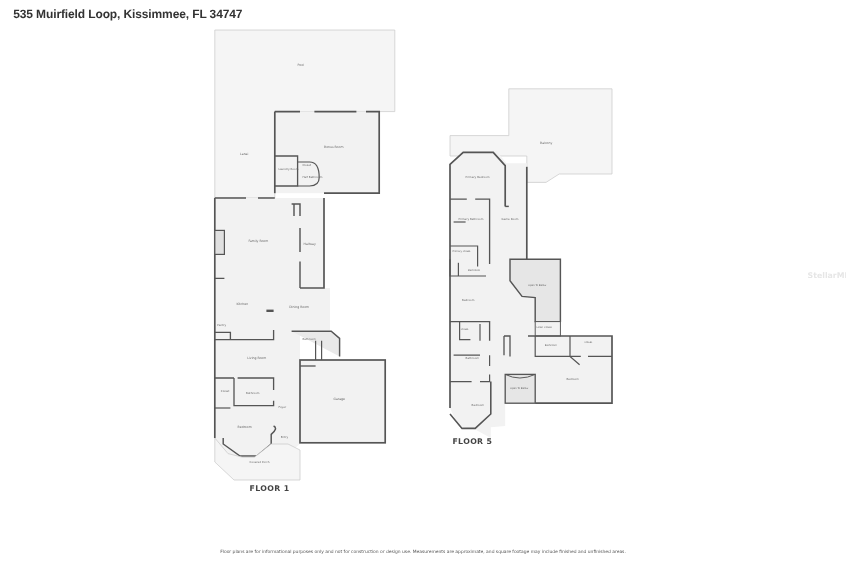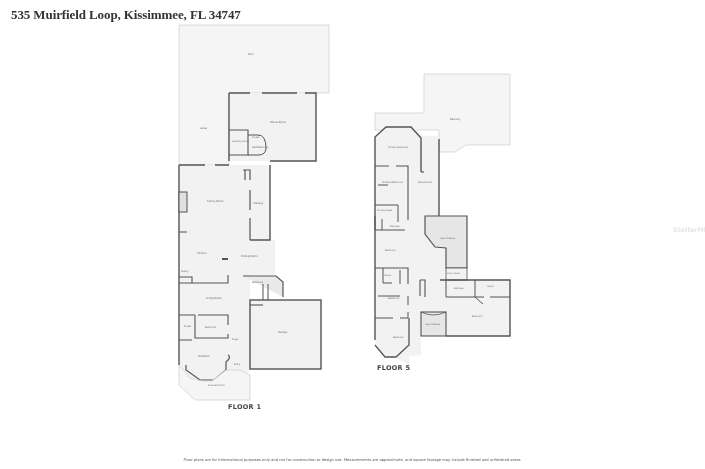--- a/index.html
+++ b/index.html
@@ -1,22 +1,22 @@
 <!DOCTYPE html>
 <html><head>
 <meta charset="utf-8">
 <style>
   html, body { margin: 0; padding: 0; }
   body {
     width: 705px; height: 469px; background: #ffffff; position: relative; overflow: hidden;
     font-family: "Liberation Sans", sans-serif;
   }
   .title {
-    position: absolute; left: 11px; top: 7px; font-size: 13px; font-weight: bold; color: #333333;
-    font-family: Liberation Serif, serif; letter-spacing: -0.1px;
+    position: absolute; left: 11px; top: 7px; font-size: 10px; font-weight: bold; color: #333333;
+    font-family: Liberation Sans, sans-serif; letter-spacing: -0.1px;
   }
   .plan { position: absolute; left: 0; top: 0; }
   .floor-label {
     position: absolute; font-size: 6.5px; font-weight: bold; color: #444;
     font-family: "DejaVu Sans", sans-serif; letter-spacing: 0.3px;
   }
   .watermark {
     position: absolute; left: 673px; top: 226px; font-size: 6.5px; color: #e6e6e6; font-weight: bold;
     font-family: "DejaVu Sans", sans-serif;
   }
@@ -101,21 +101,21 @@
 
     <path d="M440,280 H510 V336 H446" stroke="#555" stroke-width="1.4" fill="none"></path>
     <path d="M446,280 V297 H484 M490,297 H510" stroke="#555" stroke-width="1" fill="none"></path>
     <path d="M475,280 V297 L483,304" stroke="#555" stroke-width="1" fill="none"></path>
 
     <rect x="421" y="312" width="25" height="24" fill="#e6e6e6" stroke="#555" stroke-width="1.1"></rect>
     <path d="M421,312 Q433,318 446,312" stroke="#555" stroke-width="0.8" fill="none"></path>
   </g>
 </svg>
 
-<div class="floor-label" style="left:188px; top:403px;padding-left:40px;">FLOOR 1</div>
+<div class="floor-label" style="left:168px; top:403px;padding-left:40px;">FLOOR 1</div>
 <div class="floor-label" style="left:377px; top:364px;">FLOOR 5</div>
 
 <div style="position:absolute; left:0; top:0; width:705px; height:469px; font-family:'DejaVu Sans',sans-serif;">
   <div style="position:absolute;left:248px;top:53px;font-size:2.6px;color:#666">Pool</div>
   <div style="position:absolute;left:200px;top:127px;font-size:2.6px;color:#666">Lanai</div>
   <div style="position:absolute;left:270px;top:121px;font-size:2.6px;color:#666">Bonus Room</div>
   <div style="position:absolute;left:232px;top:140px;font-size:2.3px;color:#666">Laundry Room</div>
   <div style="position:absolute;left:252px;top:136px;font-size:2.3px;color:#666">Closet</div>
   <div style="position:absolute;left:252px;top:146px;font-size:2.3px;color:#666">Half Bathroom</div>
   <div style="position:absolute;left:207px;top:200px;font-size:2.6px;color:#666">Family Room</div>

